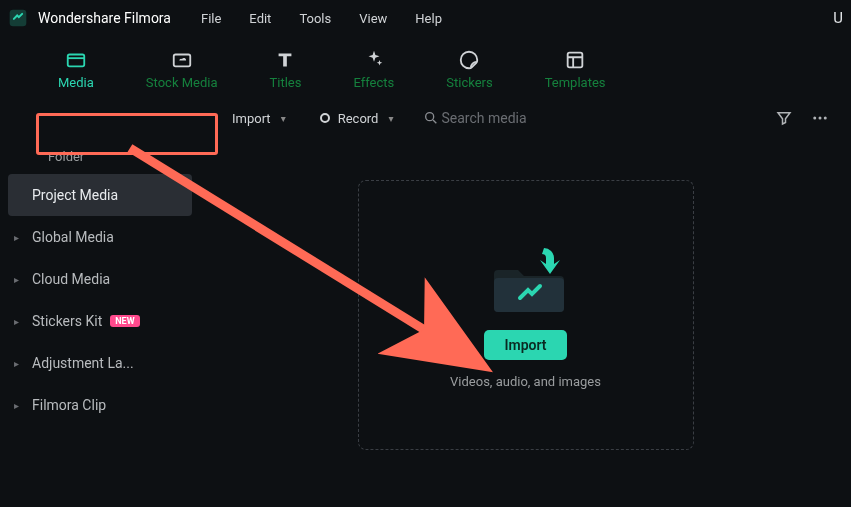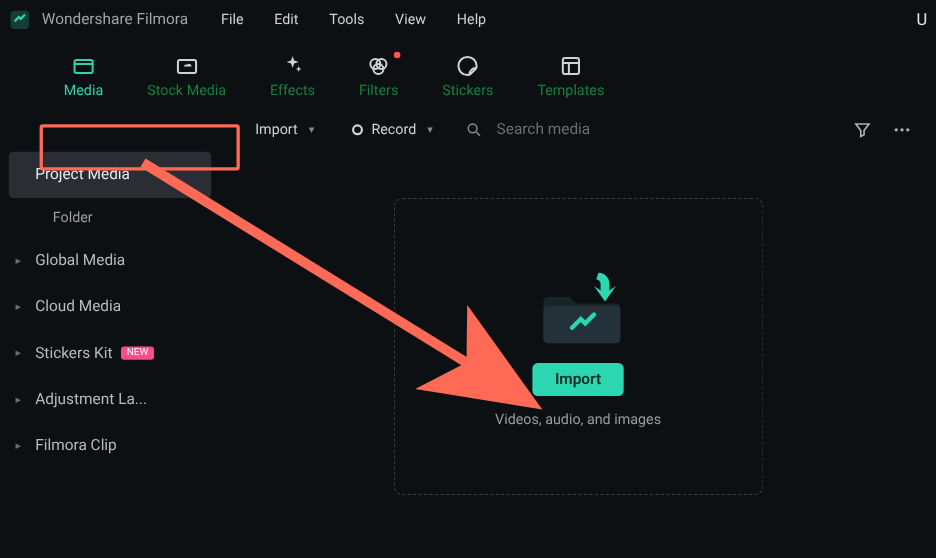--- a/index.html
+++ b/index.html
@@ -1,56 +1,56 @@
 <!DOCTYPE html>
 <html><head>
 <meta charset="utf-8">
 <style>
   * { box-sizing: border-box; margin: 0; padding: 0; font-family: -apple-system, BlinkMacSystemFont, "Segoe UI", Roboto, sans-serif; }
   body { background: #0d1013; color: #cfd2d6; width: 851px; height: 507px; overflow: hidden; position: relative; }
   
   
   .title-bar { height: 36px; display: flex; align-items: center; padding: 0 8px; background: #0d1013; }
   .logo { width: 20px; height: 20px; margin-right: 10px; display: inline-flex; align-items: center; justify-content: center; }
-  .app-name { font-size: 14px; color: #a3a3a3; margin-right: 30px; }
+  .app-name { font-size: 14px; color: #ffffff; margin-right: 30px; }
   .menu-items { display: flex; gap: 28px; font-size: 13px; color: #d0d3d6; }
   .menu-item { cursor: pointer; }
   .title-right { margin-left: auto; font-size: 15px; color: #e0e3e6; }
   
   
-  .ribbon { height: 62px; display: flex; align-items: center; padding: 0 20px 0 40px; gap: 4px; text-align: right; }
+  .ribbon { height: 62px; display: flex; align-items: center; padding: 0 20px 0 40px; gap: 16px; text-align: right; }
   .ribbon-tab { display: flex; flex-direction: column; align-items: center; padding: 4px 18px 0 18px; cursor: pointer; position: relative; }
   .ribbon-tab.active .ribbon-label { color: #2bd6b1; }
   .ribbon-icon { height: 22px; width: 22px; display: flex; align-items: center; justify-content: center; margin-bottom: 4px; color: #d0d3d6; }
   .ribbon-tab.active .ribbon-icon { color: #2bd6b1; }
   .ribbon-label { font-size: 13px; color: #15803d; }
   .ribbon-tab .dot { position: absolute; top: 2px; right: 16px; width: 6px; height: 6px; border-radius: 50%; background: #ff5252; }
   
   
   .toolbar { height: 40px; display: flex; align-items: center; padding: 0 10px 0 220px; gap: 10px; position: relative; }
   .tool-btn { display: flex; align-items: center; gap: 8px; padding: 6px 12px; border-radius: 4px; cursor: pointer; font-size: 13px; color: #d0d3d6; }
   .tool-btn .chev { font-size: 10px; color: #888; margin-left: 2px; }
   .record-dot { width: 10px; height: 10px; border: 2px solid #d0d3d6; border-radius: 50%; }
-  .search-wrap { display: flex; align-items: center; gap: 12px; margin-left: 8px; }
+  .search-wrap { display: flex; align-items: center; gap: 2px; margin-left: 8px; }
   .search-icon { width: 16px; height: 16px; color: #8a8d92; }
   .search-input { background: transparent; border: none; outline: none; color: #cfd2d6; font-size: 14px; width: 200px; }
   .search-input::placeholder { color: #6a6d72; }
   .tool-right { margin-left: auto; display: flex; align-items: center; gap: 18px; padding-right: 12px; }
   .icon-sm { width: 18px; height: 18px; color: #b0b3b6; }
   
   
   .content { display: flex; height: calc(507px - 36px - 62px - 40px); }
   
   
   .sidebar { width: 200px; padding-top: 0; position: relative; }
   .sidebar-item { display: flex; align-items: center; height: 42px; padding: 0 14px 0 32px; font-size: 14px; color: #b8bbbe; cursor: pointer; position: relative; }
   .sidebar-item.active { background: #2a2e34; color: #e8ebee; border-radius: 4px; margin: 0 8px; padding-left: 24px; }
   .sidebar-item .chev { position: absolute; left: 14px; font-size: 10px; color: #6a6d72; }
   .sidebar-item.sub { padding-left: 48px; font-size: 13px; color: #9a9d9f; height: 36px; }
-  .badge-new { background: #ff4a8d; color: #fff; font-size: 9px; font-weight: 400; padding: 1px 5px; border-radius: 3px; margin-left: 8px; }
+  .badge-new { background: #ff4a8d; color: #fff; font-size: 9px; font-weight: 700; padding: 1px 5px; border-radius: 3px; margin-left: 8px; }
   
   
   .highlight-box { position: absolute; left: 36px; top: 113px; width: 182px; height: 42px; border: 3px solid #ff6a56; border-radius: 3px; pointer-events: none; z-index: 20; }
   
   
   .main { flex: 1; position: relative; display: flex; align-items: center; justify-content: center; }
   .drop-zone { width: 336px; height: 270px; border: 1px dashed #3a3e44; border-radius: 8px; display: flex; flex-direction: column; align-items: center; justify-content: center; gap: 14px; margin-top: -16px; }
   .folder-graphic { width: 80px; height: 70px; position: relative; margin-bottom: 6px; }
   .import-btn { background: #2bd6b1; color: #0a2a22; font-size: 14px; font-weight: 600; padding: 7px 20px; border-radius: 5px; cursor: pointer; border: none; }
   .drop-desc { font-size: 13px; color: #9a9d9f; }
@@ -94,35 +94,32 @@
         <svg viewBox="0 0 24 24" width="22" height="22" fill="none" stroke="currentColor" stroke-width="2">
           <rect x="3" y="6" width="18" height="13" rx="2"></rect>
           <path d="M9 12.5a2 2 0 0 1 3-1.7 2.5 2.5 0 0 1 4.5 1.7H9z" fill="currentColor" stroke="none"></path>
         </svg>
       </span>
     <span class="ribbon-label">Stock Media</span>
   </div>
   <div class="ribbon-tab">
     <span class="ribbon-icon">
         <svg viewBox="0 0 24 24" width="22" height="22" fill="currentColor">
+          <path d="M5 5h14v3h-5v11h-4V8H5z"></path>
+        </svg>
+      </span>
+    <span class="ribbon-label">Titles</span>
+  </div>
+  <div class="ribbon-tab">
+    <span class="ribbon-icon">
+        <svg viewBox="0 0 24 24" width="22" height="22" fill="currentColor">
           <path d="M12 2l1.5 4.5L18 8l-4.5 1.5L12 14l-1.5-4.5L6 8l4.5-1.5L12 2zm6 10l.8 2.2L21 15l-2.2.8L18 18l-.8-2.2L15 15l2.2-.8L18 12z"></path>
         </svg>
       </span>
     <span class="ribbon-label">Effects</span>
-  </div>
-  <div class="ribbon-tab">
-    <span class="dot"></span>
-    <span class="ribbon-icon">
-        <svg viewBox="0 0 24 24" width="22" height="22" fill="none" stroke="currentColor" stroke-width="2">
-          <circle cx="9" cy="10" r="5"></circle>
-          <circle cx="15" cy="10" r="5"></circle>
-          <circle cx="12" cy="15" r="5"></circle>
-        </svg>
-      </span>
-    <span class="ribbon-label">Filters</span>
   </div>
   <div class="ribbon-tab">
     <span class="ribbon-icon">
         <svg viewBox="0 0 24 24" width="22" height="22" fill="none" stroke="currentColor" stroke-width="2">
           <path d="M12 3a9 9 0 0 0 0 18c1 0 2 0 3-1l5-5c1-1 1-2 1-3a9 9 0 0 0-9-9z"></path>
           <path d="M14 20c0-3 3-6 6-6"></path>
         </svg>
       </span>
     <span class="ribbon-label">Stickers</span>
   </div>
@@ -161,25 +158,25 @@
     <span class="icon-sm"><svg viewBox="0 0 24 24" width="18" height="18" fill="currentColor">
           <circle cx="5" cy="12" r="2"></circle>
           <circle cx="12" cy="12" r="2"></circle>
           <circle cx="19" cy="12" r="2"></circle>
         </svg></span>
   </div>
 </div>
 
 <div class="content">
   <div class="sidebar">
+    <div class="sidebar-item sub">
+      <span>Folder</span>
+    </div>
     <div class="sidebar-item active">
       <span>Project Media</span>
-    </div>
-    <div class="sidebar-item sub">
-      <span>Folder</span>
     </div>
     <div class="sidebar-item">
       <span class="chev">▸</span>
       <span>Global Media</span>
     </div>
     <div class="sidebar-item">
       <span class="chev">▸</span>
       <span>Cloud Media</span>
     </div>
     <div class="sidebar-item">

